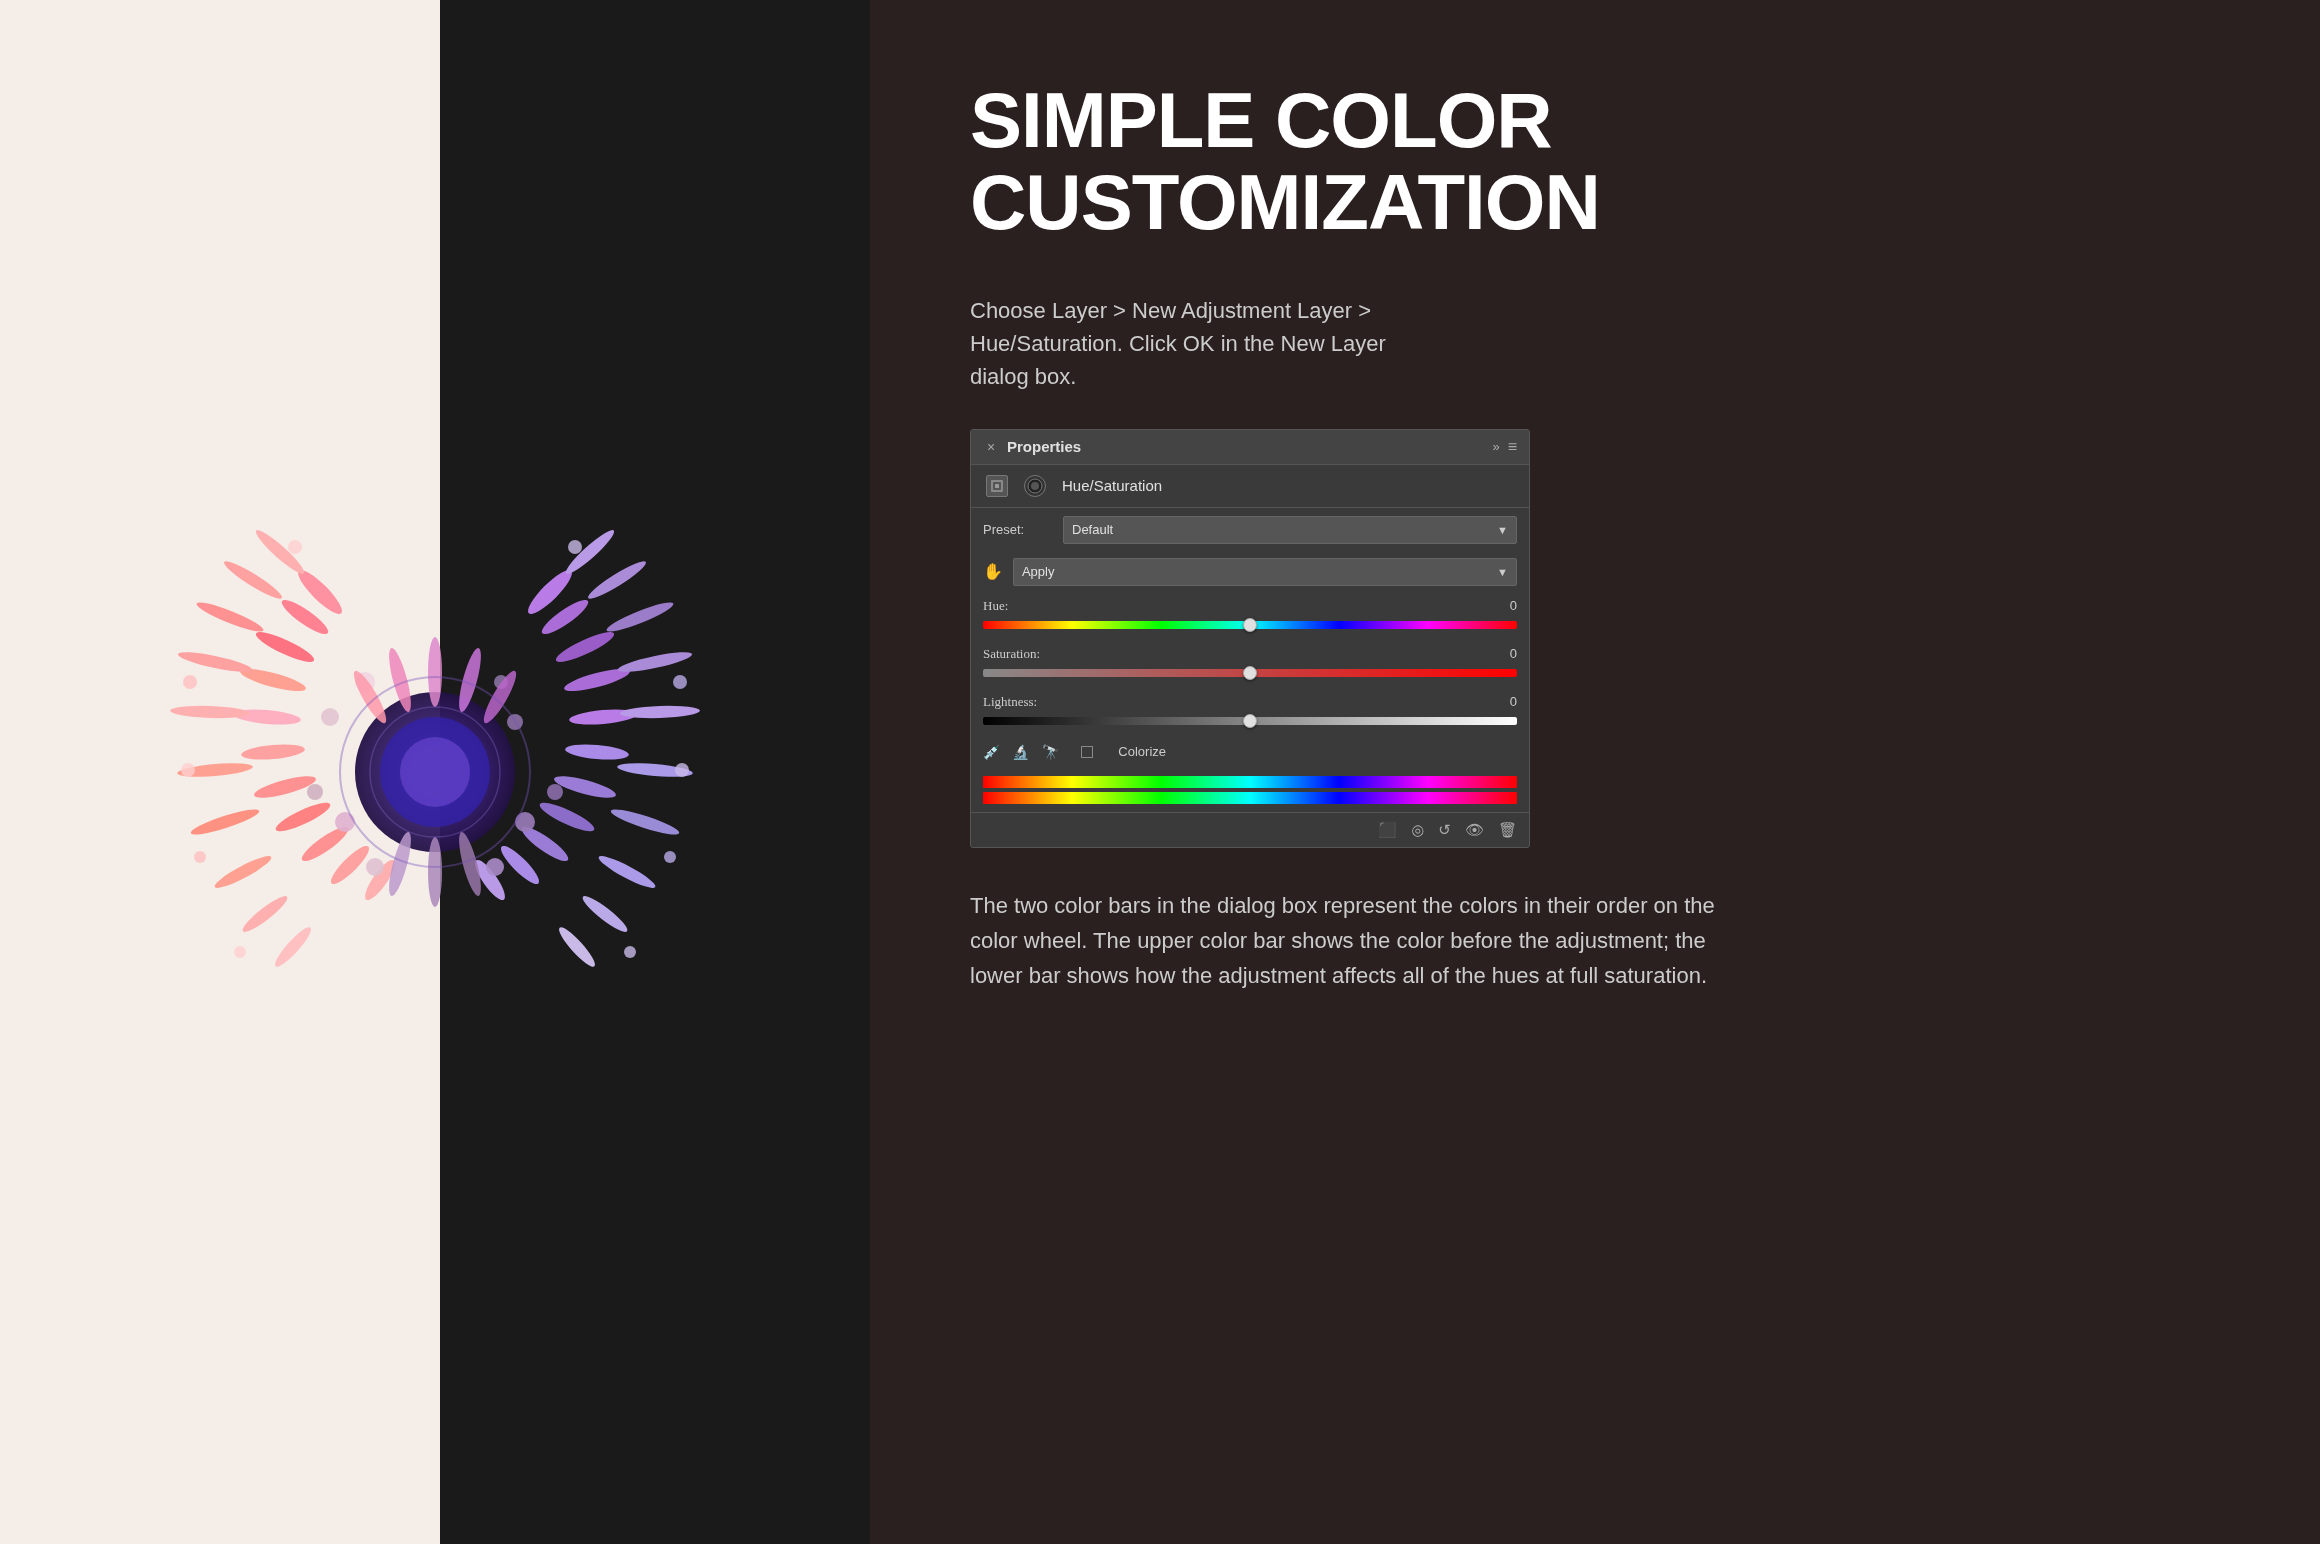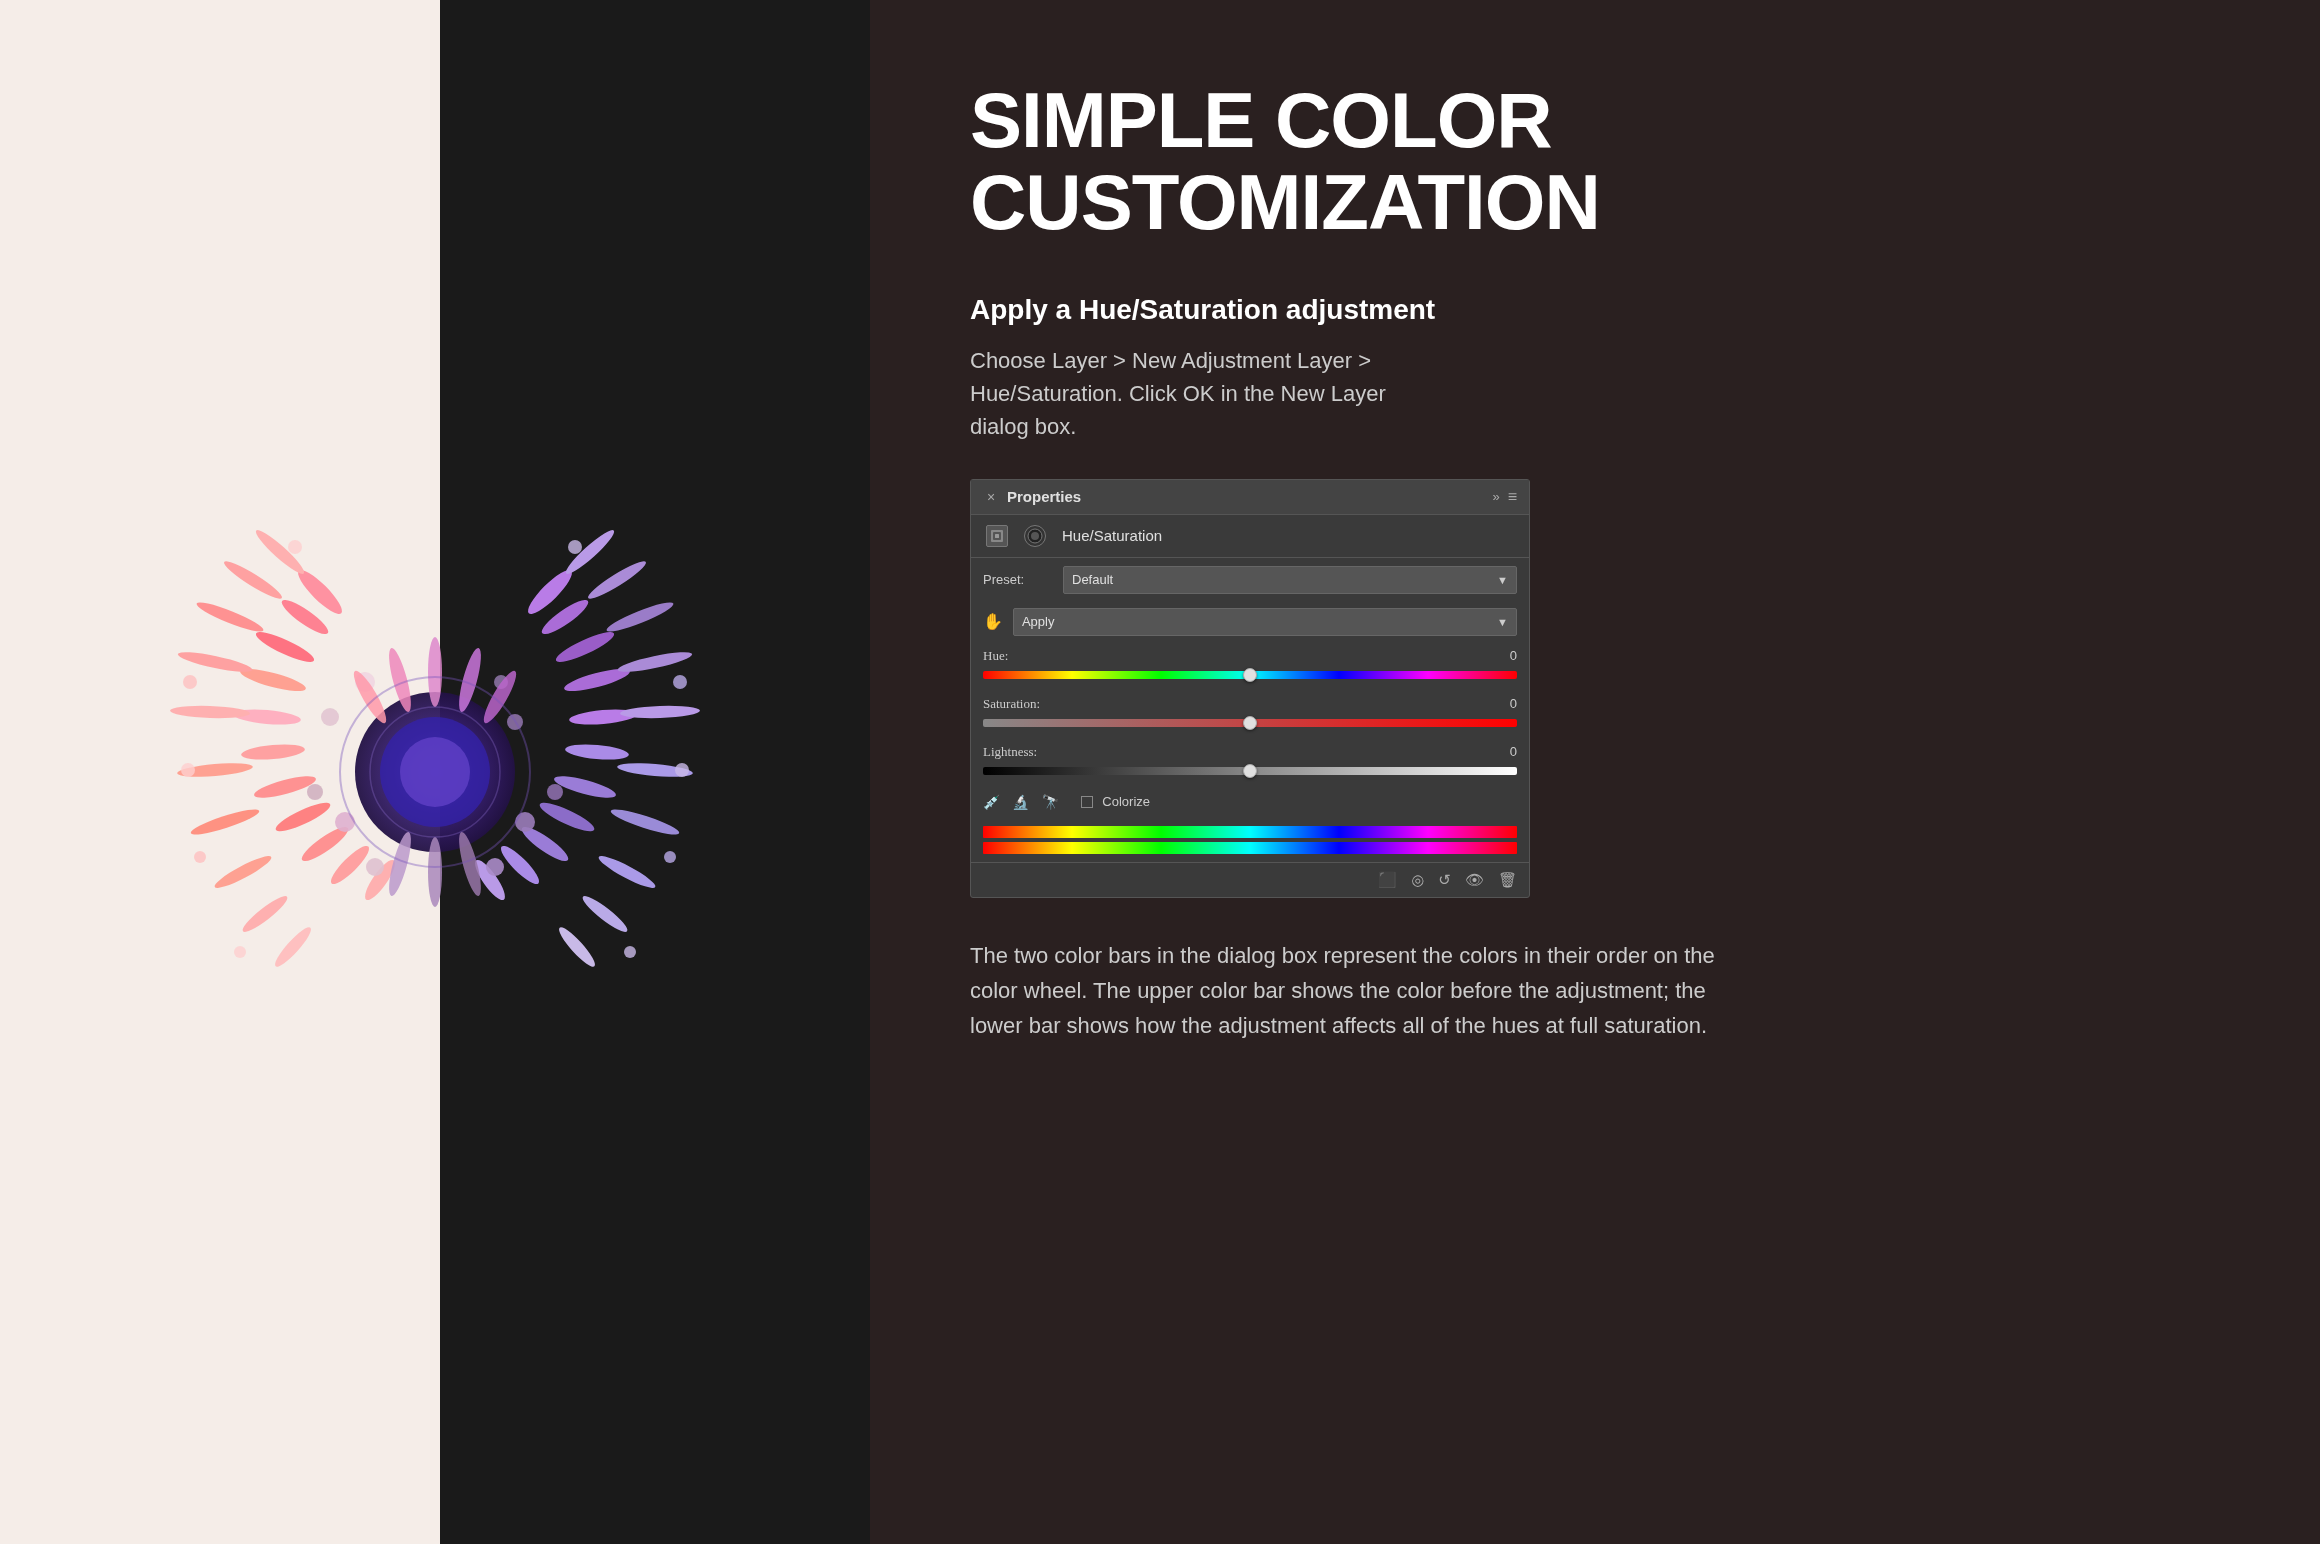--- a/index.html
+++ b/index.html
@@ -310,20 +310,21 @@
       height: 12px;
       border: 1px solid #888;
       background: transparent;
       display: inline-block;
       margin-right: 4px;
     }
 
     .colorize-label {
       font-size: 13px;
       color: #cccccc;
+      margin-left: 16px;
     }
 
     
     .color-bars {
       padding: 8px 12px;
       display: flex;
       flex-direction: column;
       gap: 4px;
     }
 
@@ -482,21 +483,20 @@
       <ellipse cx="410" cy="410" rx="95" ry="95" fill="none" stroke="#7755bb" stroke-width="2" opacity="0.4"></ellipse>
       <ellipse cx="410" cy="410" rx="65" ry="65" fill="none" stroke="#9977dd" stroke-width="1.5" opacity="0.3"></ellipse>
     </svg>
   </div>
 </div>
 
 <div class="right-panel">
   <h1 class="main-title" style="white-space: pre-line;">SIMPLE COLOR
 CUSTOMIZATION</h1>
 
-  <h2 class="section-heading">Apply a Hue/Saturation adjustment</h2>
 
   <p class="section-body">
     <span>Choose Layer &gt; New Adjustment Layer &gt;<br>Hue/Saturation. Click OK in the New Layer<br>dialog box.</span>
   </p>
 
   <div class="properties-panel">
 
     <div class="panel-header">
       <div class="panel-header-left">
         <span class="panel-close-btn">×</span>

